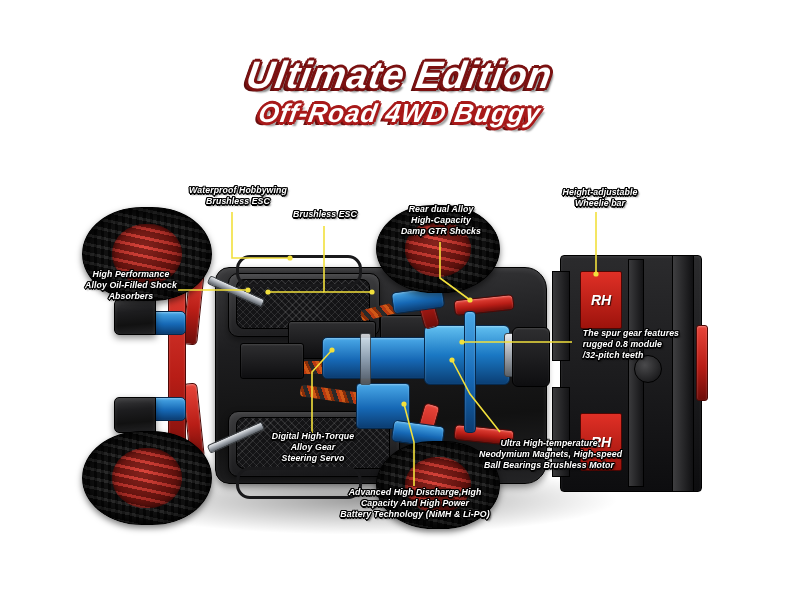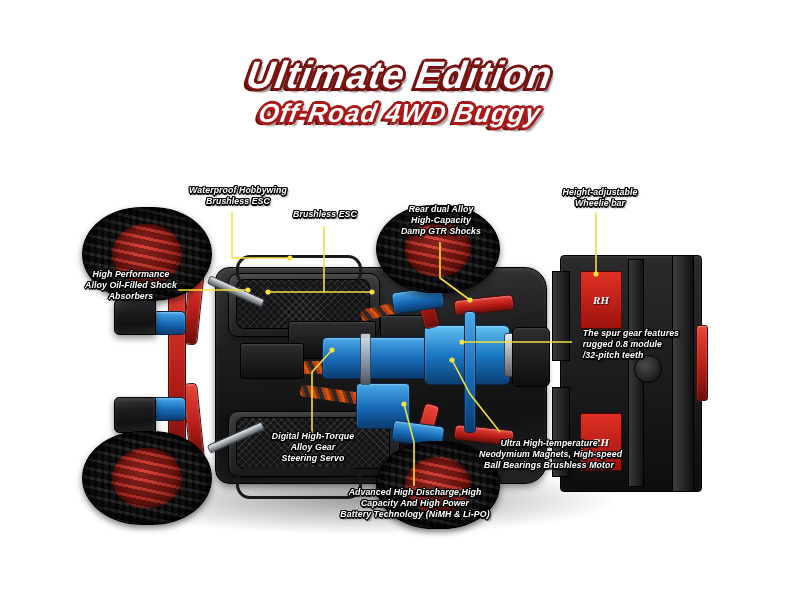--- a/index.html
+++ b/index.html
@@ -79,22 +79,22 @@
   .darkbox{position:absolute;background:linear-gradient(180deg,#2e2e30,#0e0e10);
     border:1px solid #000;border-radius:2px;box-shadow:inset 0 1px 2px rgba(255,255,255,.12);}
   .mesh{position:absolute;background:
       repeating-linear-gradient(45deg, rgba(255,255,255,.10) 0 1px, transparent 1px 5px),
       repeating-linear-gradient(-45deg, rgba(255,255,255,.10) 0 1px, transparent 1px 5px),
       #141416;border:1px solid #000;}
   .wing{position:absolute;background:linear-gradient(180deg,#2b2b2d,#0d0d0f);
     border:1px solid #000;box-shadow:inset 0 1px 3px rgba(255,255,255,.1);}
   .rh-sticker{position:absolute;background:linear-gradient(180deg,#e03026,#9d130c);
     border:1px solid #4f0704;color:#fff;font-weight:bold;font-style:italic;
-    font-size:11px;line-height:1;display:flex;align-items:center;justify-content:center;
-    text-shadow:1px 1px 1px rgba(0,0,0,.7);font-family:Liberation Serif, serif;}
+    font-size:14px;line-height:1;display:flex;align-items:center;justify-content:center;
+    text-shadow:1px 1px 1px rgba(0,0,0,.7);}
   .brace{position:absolute;background:linear-gradient(90deg,#3a3a3c,#141416);border:1px solid #000;}
   .shadowblur{position:absolute;border-radius:50%;
     background:radial-gradient(ellipse at center, rgba(0,0,0,.38) 0%, rgba(0,0,0,0) 70%);}
 </style>
 </head>
 <body>
 
 <div id="stage">
 
   <div class="title-block">

